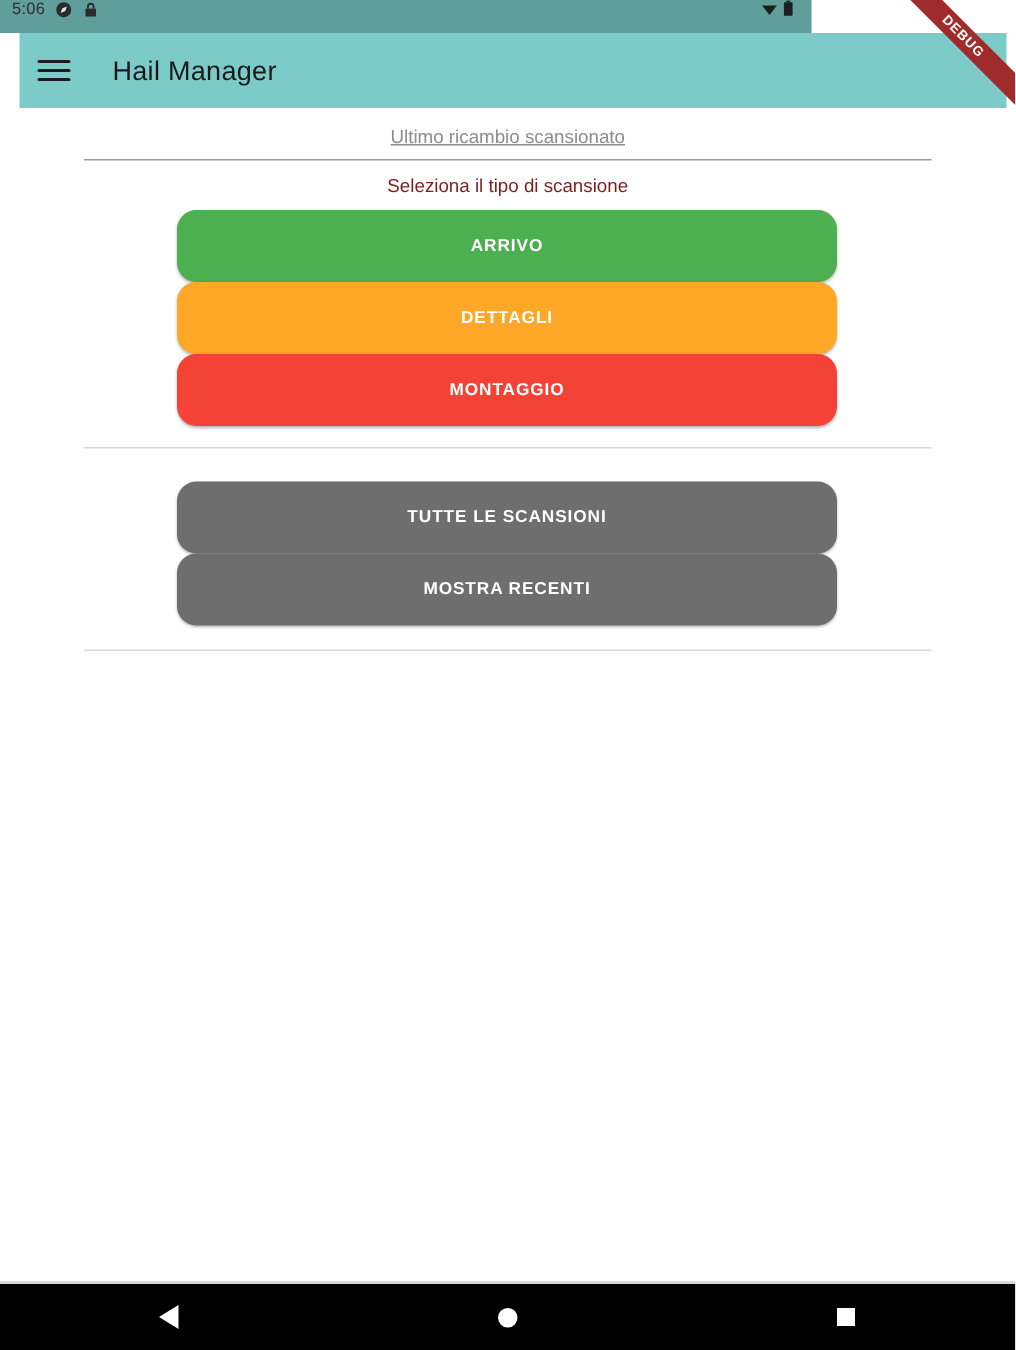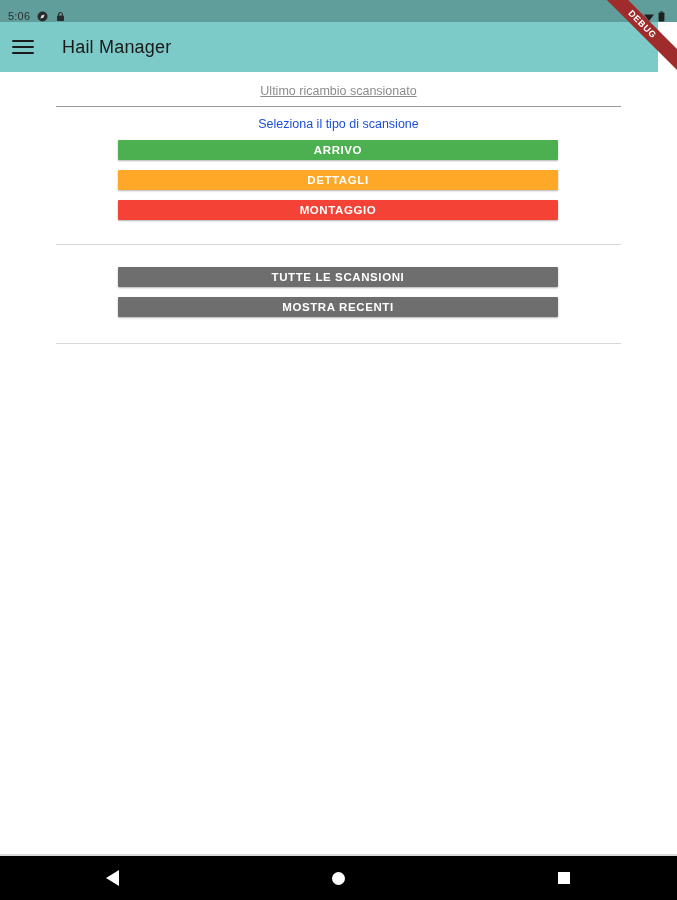--- a/index.html
+++ b/index.html
@@ -17,25 +17,25 @@
     width: 677px;
     height: 900px;
     background: #ffffff;
     overflow: hidden;
   }
 
   
   #status-bar {
     position: absolute;
     top: 0; left: 0;
-    width: 677px;
+    width: 541px;
     height: 22px;
     background: #5f9e9b;
     display: flex;
-    align-items: flex-end;
+    align-items: flex-start;
     padding: 0 8px;
     z-index: 5;
   }
   #status-left {
     display: flex;
     align-items: center;
     gap: 7px;
   }
   #status-clock {
     font-size: 11px;
@@ -51,21 +51,21 @@
   #status-right {
     margin-left: auto;
     display: flex;
     align-items: center;
     gap: 4px;
   }
 
   
   #app-bar {
     position: absolute;
-    top: 22px; left: 0;
+    top: 22px; left: 13px;
     width: 658px;
     height: 50px;
     background: #7ccbc8;
     display: flex;
     align-items: center;
     z-index: 4;
   }
   #menu-button {
     width: 26px; height: 26px;
     margin-left: 12px;
@@ -142,37 +142,36 @@
     margin: 7px 56px 0 56px;
   }
   .divider.light {
     background: #d8d8d8;
     margin: 0 56px;
   }
 
   .section-label {
     text-align: center;
     font-size: 12.5px;
-    color: #1d4ed8;
+    color: #7f1d1d;
     padding-top: 9px;
     padding-bottom: 2px;
     line-height: 16px;
   }
 
   .btn-stack {
     padding: 6px 118px 0 118px;
   }
 
   .action-btn {
     display: block;
     width: 440px;
-    height: 20px;
-    margin-bottom: 10px;
+    height: 48px;
     border: none;
-    border-radius: 1px;
+    border-radius: 13px;
     color: #ffffff;
     font-family: "Liberation Sans", sans-serif;
     font-size: 11.5px;
     font-weight: bold;
     letter-spacing: .6px;
     cursor: pointer;
     box-shadow: 0 1px 2px rgba(0,0,0,0.30);
     text-align: center;
   }
 

